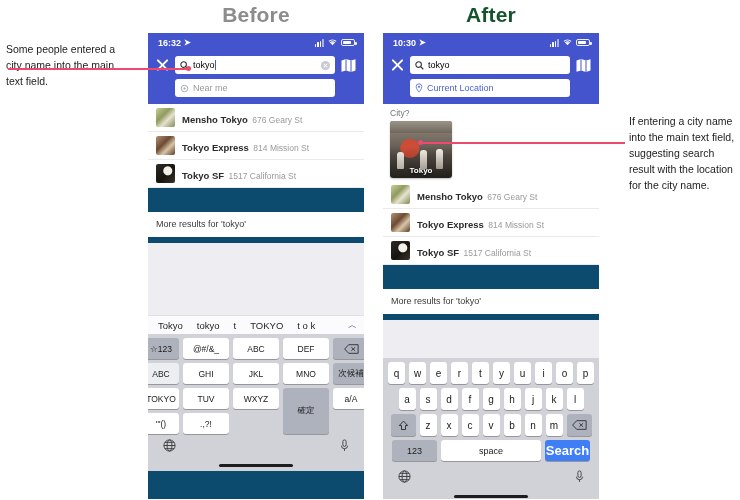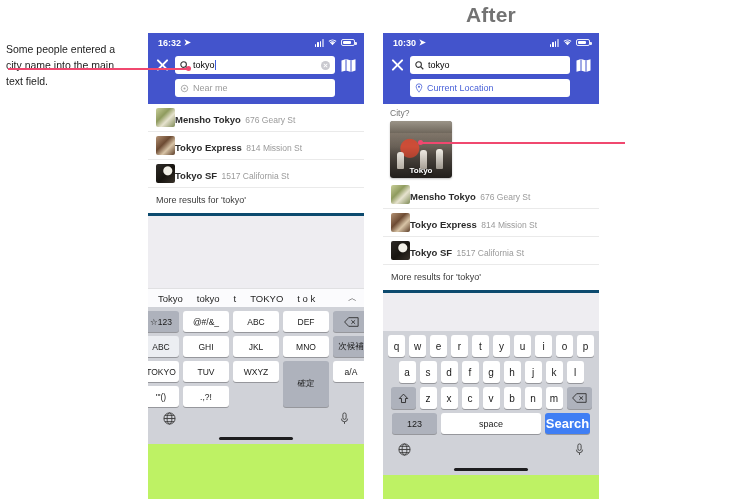--- a/index.html
+++ b/index.html
@@ -19,28 +19,28 @@
   
   .panel-title {
     position: absolute;
     font-size: 21px;
     font-weight: bold;
     letter-spacing: 0.2px;
     text-align: center;
     width: 216px;
   }
   #title-before { left: 148px; top: 3px; color: #8c8c8c; }
-  #title-after  { left: 383px; top: 3px; color: #737373; }
+  #title-after  { left: 383px; top: 3px; color: #14532d; }
 
   
   .phone {
     position: absolute;
     width: 216px;
     height: 466px;
-    background: #bef264;
+    background: #0c4a6e;
     overflow: hidden;
   }
   #phone-before { left: 148px; top: 33px; }
   #phone-after  { left: 383px; top: 33px; }
 
   
   .statusbar {
     height: 19px;
     background: #4354cc;
     color: #ffffff;
@@ -145,33 +145,33 @@
   }
   .city-card .fig.f1 { left: 7px; }
   .city-card .fig.f2 { left: 30px; height: 19px; background: linear-gradient(180deg,#efe9e2 0%,#a79f95 100%); }
   .city-card .fig.f3 { left: 46px; height: 20px; background: linear-gradient(180deg,#f3efe8 0%,#9c958c 100%); }
   .city-card .cap {
     position: absolute; left: 0; right: 0; bottom: 3px; text-align: center;
     color: #ffffff; font-size: 8px; font-weight: bold; text-shadow: 0 1px 2px rgba(0,0,0,.8);
   }
 
   .result {
-    display: flex; align-items: center; 
+    display: flex; align-items: center; gap: 7px;
     padding: 4px 8px; border-bottom: 1px solid #eaeaea;
     background: #ffffff;
   }
   .thumb { width: 19px; height: 19px; border-radius: 2px; flex: 0 0 auto; }
   .t-ramen { background: linear-gradient(135deg,#c9cf9a 0%, #8f9b5e 38%, #e7e3cf 62%, #7d8a55 100%); }
   .t-meat  { background: linear-gradient(135deg,#b49274 0%, #6d4b33 40%, #d8c4a6 65%, #5a3b26 100%); }
   .t-dark  { background: radial-gradient(circle at 62% 36%, #f1efe6 0 4px, rgba(241,239,230,0) 5px), linear-gradient(135deg,#2e2b27 0%, #17140f 55%, #3a332b 100%); }
   .r-name { font-size: 9.5px; color: #2b2b2b; font-weight: bold; }
   .r-addr { font-size: 8.5px; color: #9a9a9a; }
   .more-row {
     padding: 7px 8px 8px 8px; font-size: 9px; color: #3a3a3a;
-    background: #ffffff; border-bottom: 3px solid #0c4a6e;
+    background: #ffffff; border-bottom: 6px solid #0c4a6e; margin-top: 24px;
   }
   .filler { background: #eeedf1; flex: 1 1 auto; }
 
   
   .predict {
     background: #fbfbfd; height: 19px; display: flex; align-items: center;
     justify-content: space-between; padding: 0 7px 0 10px; box-sizing: border-box;
     border-top: 1px solid #e0e0e2;
   }
   .predict .words { display: flex; align-items: center; gap: 14px; }
@@ -236,20 +236,21 @@
     position: absolute; width: 5px; height: 5px; border-radius: 50%; background: #f0486f;
   }
   #dot-left  { left: 186px; top: 66px; }
   #dot-right { left: 418px; top: 140px; }
 </style>
 </head>
 <body>
 
 <div class="stage">
 
+  <div class="panel-title" id="title-before">Before</div>
   <div class="panel-title" id="title-after">After</div>
 
   <div class="phone" id="phone-before">
 
     <div class="statusbar">
       <div class="status-left">
         <span>16:32</span>
         <span class="loc-arrow">➤</span>
       </div>
       <div class="status-right">
@@ -549,19 +550,20 @@
             </svg>
         </span>
       </div>
       <div class="home-bar">
           <i></i>
         </div>
     </div>
   </div>
 
   <div class="anno" id="anno-left">Some people entered a city name into the main text field.</div>
+  <div class="anno" id="anno-right">If entering a city name into the main text field, suggesting search result with the location for the city name.</div>
 
   <div class="leader" id="leader-left"></div>
   <div class="leader-dot" id="dot-left"></div>
   <div class="leader" id="leader-right"></div>
   <div class="leader-dot" id="dot-right"></div>
 
 </div>
 
 </body></html>

